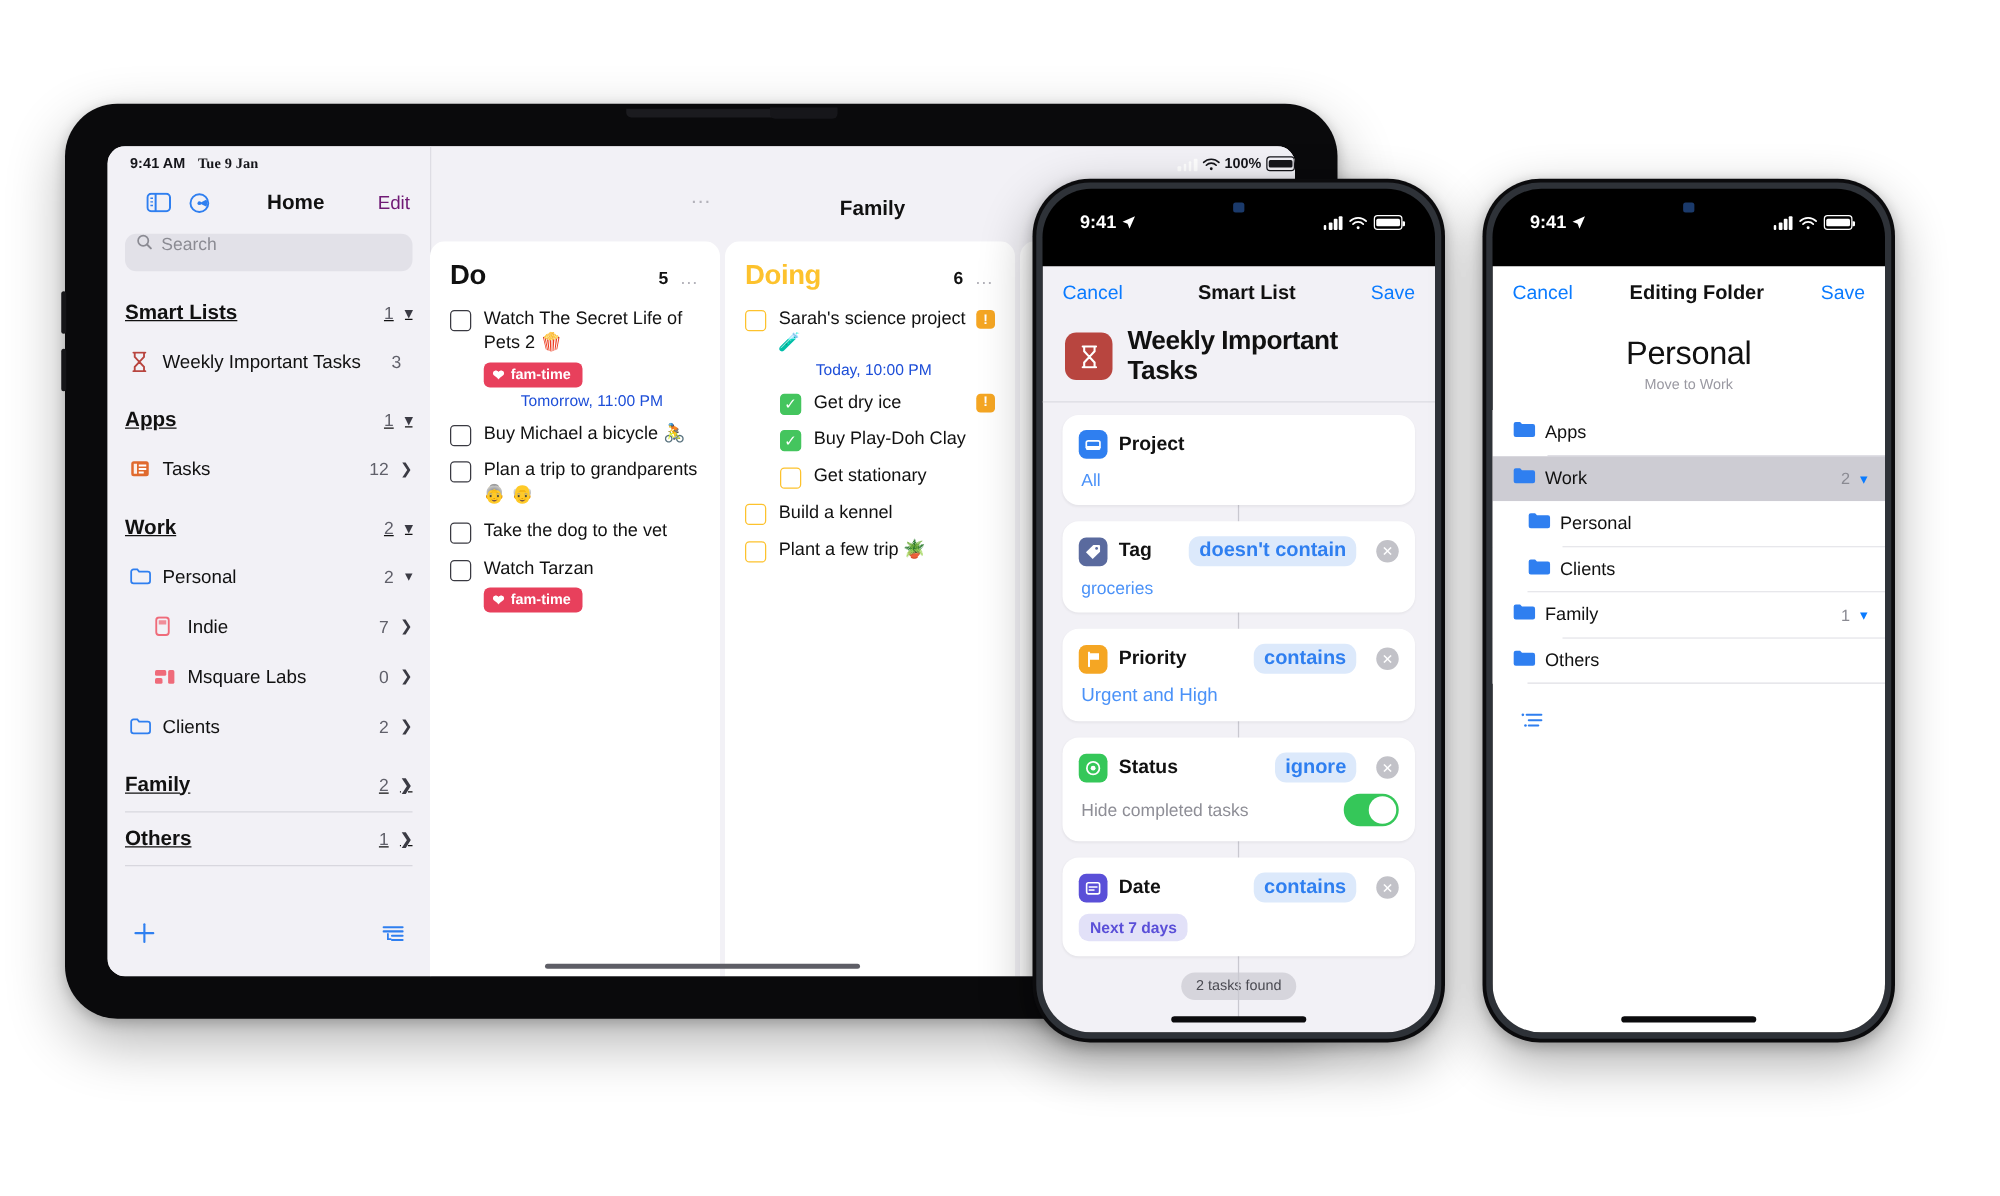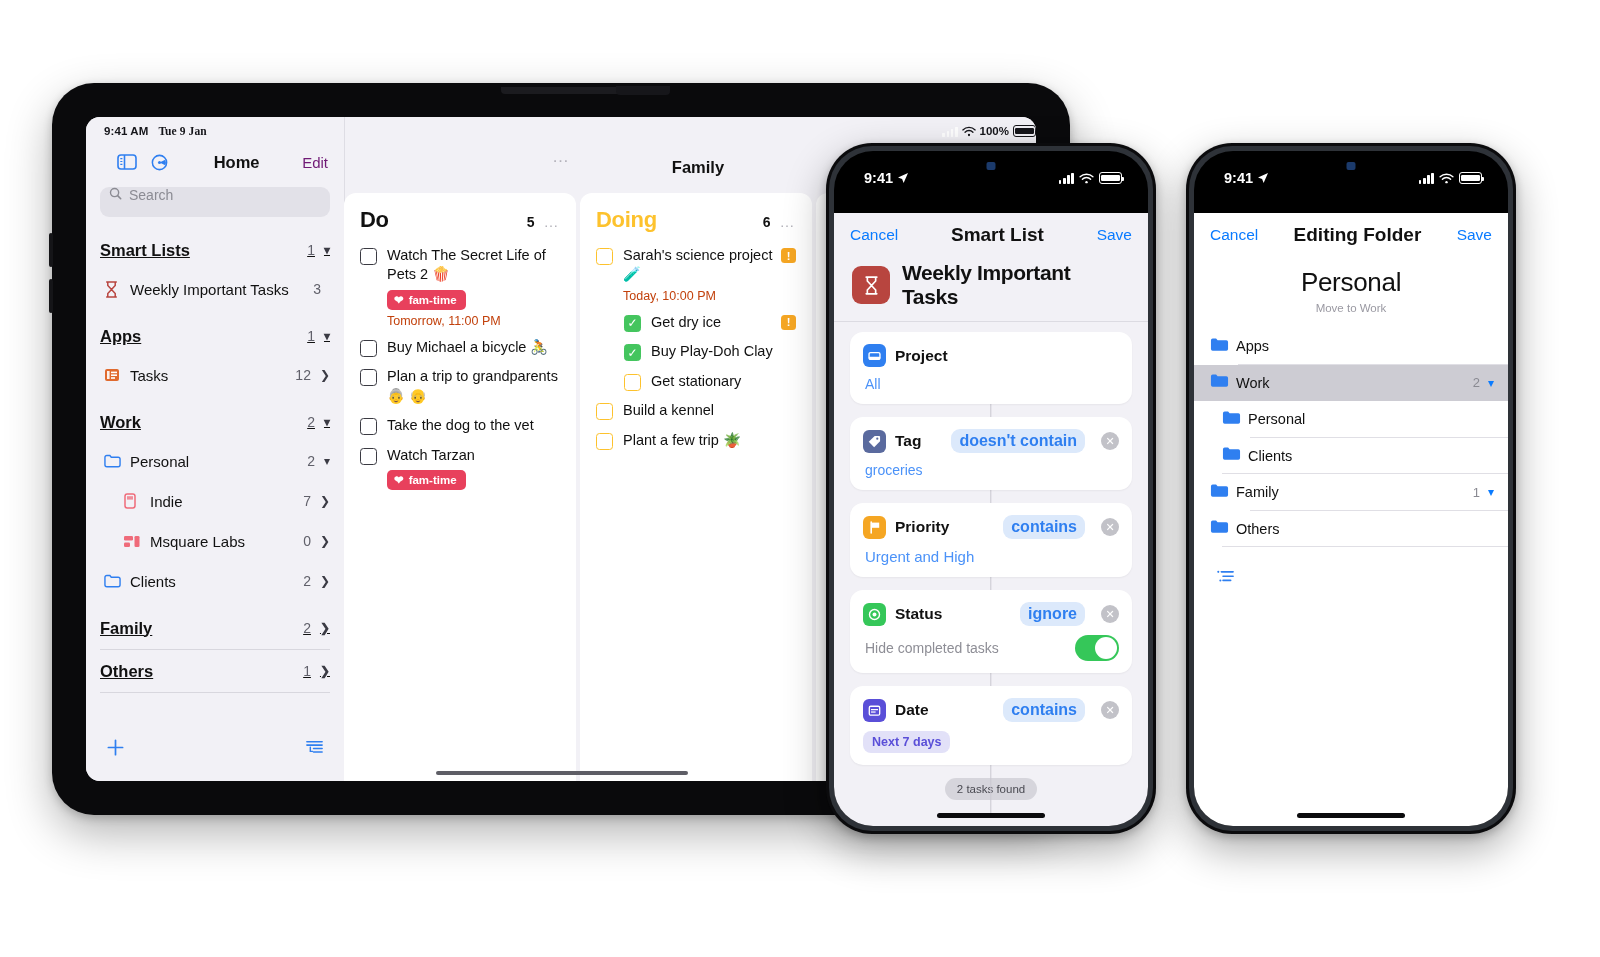--- a/index.html
+++ b/index.html
@@ -107,21 +107,21 @@
     width: 17px; height: 17px; flex: 0 0 17px; border: 1.8px solid #3a3a42;
     border-radius: 3.5px; margin-top: 2px;
   }
   .cbox.y { border-color: #fdc22d; }
   .cbox.done {
     background: #44c55e; border-color: #44c55e; color: #fff;
     display: flex; align-items: center; justify-content: center; font-size: 12px;
   }
   .task-body { flex: 1; padding-left: 10px; }
   .task-title { font-size: 14.5px; color: #111; line-height: 1.34; }
-  .task-meta { font-size: 12.5px; color: #c2410c; margin-top: 4px; }
+  .task-meta { font-size: 12.5px; color: #1d4ed8; margin-top: 4px; text-align: center; }
   .tag {
     display: inline-flex; align-items: center; gap: 5px; background: #e8405c;
     color: #fff; font-size: 11.5px; font-weight: 600; border-radius: 5px;
     padding: 3px 9px 3px 7px; margin-top: 5px;
   }
   .prio {
     width: 15px; height: 15px; border-radius: 3.5px; background: #f5a623; color: #fff;
     font-size: 11px; font-weight: 800; display: flex; align-items: center; justify-content: center;
     margin-left: 6px; margin-top: 2px; flex: 0 0 15px;
   }
@@ -156,21 +156,21 @@
     position: relative; padding: 1.3px;
   }
   .batt::after { content:""; position:absolute; right:-3.2px; top:3.4px; width:1.8px; height:4px; background:#fff; border-radius:0 1px 1px 0;}
   .batt i { display: block; height: 100%; background: #fff; border-radius: 1.3px; }
   .ph-body { position: absolute; left: 0; right: 0; top: 44px; bottom: 0; background: #f2f1f6; margin-top: 18px; }
   .ph-navbar {
     height: 44px; display: flex; align-items: center; justify-content: space-between;
     padding: 0 16px; font-size: 15.5px;
   }
   .ph-navbar .lnk { color: #0a7bff; }
-  .ph-navbar .ttl { font-size: 19px; font-weight: 700; color: #111; }
+  .ph-navbar .ttl { font-size: 16px; font-weight: 700; color: #111; }
   .home-ind {
     position: absolute; left: 50%; transform: translateX(-50%); bottom: 8px;
     width: 108px; height: 5px; background: #0b0b0d; border-radius: 3px;
   }
 
   
   .sl-header { display: flex; align-items: center; gap: 12px; padding: 4px 18px 12px 18px; }
   .sl-ic {
     width: 38px; height: 38px; flex: 0 0 38px; background: #b8453f; border-radius: 9px;
     color: #fff; display: flex; align-items: center; justify-content: center; font-size: 19px;

